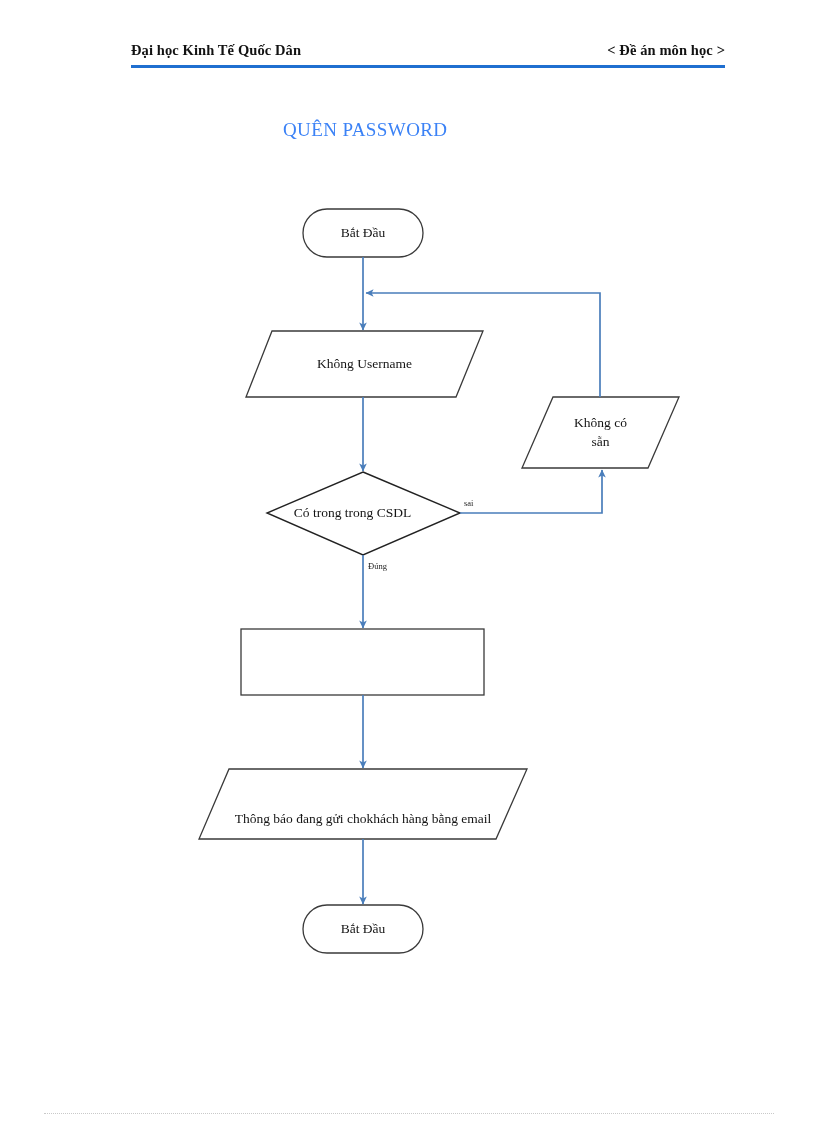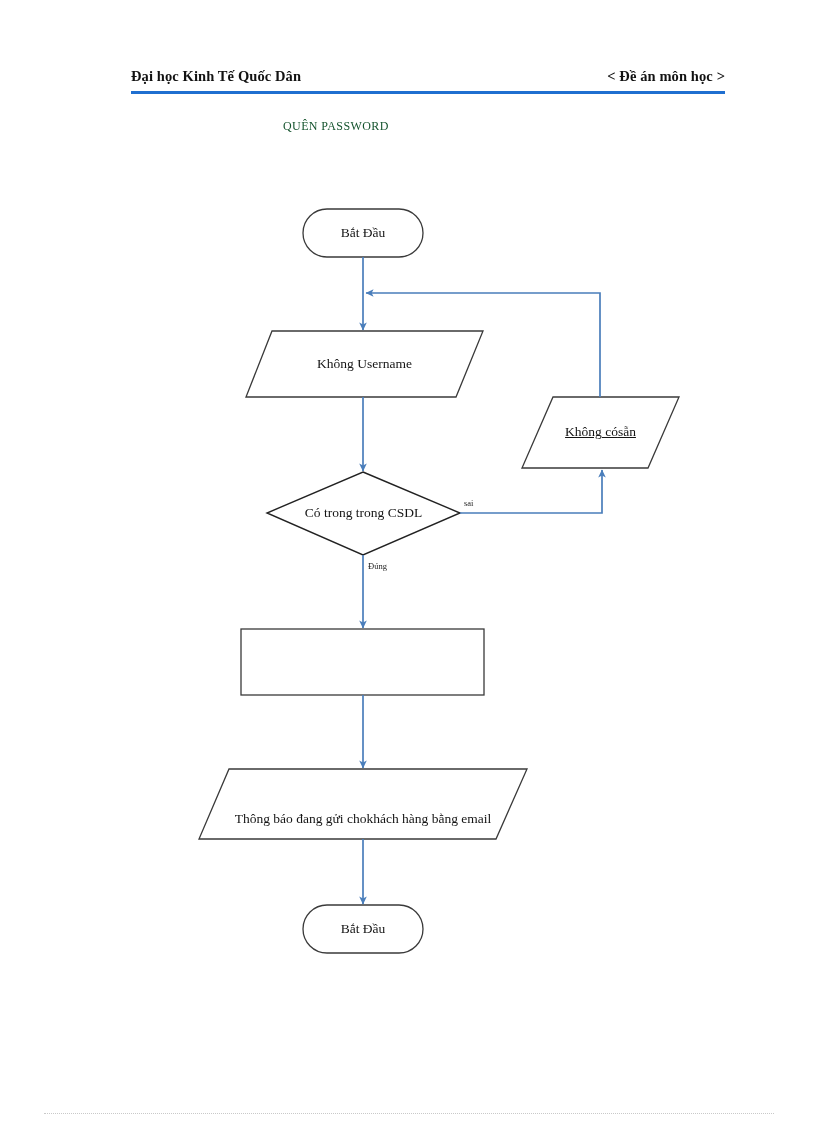--- a/index.html
+++ b/index.html
@@ -19,21 +19,20 @@
     overflow: hidden;
   }
 
   
   #header {
     position: absolute;
     left: 131px;
     top: 42px;
     width: 594px;
     height: 32px;
-    margin-top: 26px;
   }
   #header .hdr-row {
     display: flex;
     justify-content: space-between;
     align-items: baseline;
     width: 100%;
     font-size: 14.5px;
     font-weight: bold;
     letter-spacing: .1px;
     color: #121212;
@@ -56,23 +55,23 @@
     width: 730px;
     height: 0;
     border-top: 1px dotted #c9c9c9;
   }
 
   
   #doc-title {
     position: absolute;
     left: 283px;
     top: 119px;
-    font-size: 12px;
+    font-size: 19px;
     letter-spacing: .4px;
-    color: #14532d;
+    color: #3b82f6;
     white-space: nowrap;
   }
 
   
   #flow {
     position: absolute;
     left: 0;
     top: 0;
     width: 816px;
     height: 1123px;
@@ -155,23 +154,23 @@
 
       <path d="M460,513 L602,513 L602,470" fill="none" stroke="#4A7EBB" stroke-width="1.7" marker-end="url(#arrowhead)"></path>
 
       <path d="M600,397 L600,293 L366,293" fill="none" stroke="#4A7EBB" stroke-width="1.7" marker-end="url(#arrowhead)"></path>
     </svg>
 
     <div class="node-label sz-normal" style="left:303px; top:209px; width:120px; height:48px;">Bắt Đầu</div>
 
     <div class="node-label sz-normal" style="left:246px; top:331px; width:237px; height:66px;">Không Username</div>
 
-    <div class="node-label sz-normal" style="left:267px; top:490px; width:193px; height:46px;">Có trong trong CSDL</div>
+    <div class="node-label sz-normal" style="left:256px; top:490px; width:193px; height:46px;">Có trong trong CSDL</div>
 
-    <div class="node-label sz-two" style="left:522px; top:397px; width:157px; height:71px; flex-direction:row;text-decoration:underline;">
+    <div class="node-label sz-two" style="left:522px; top:397px; width:157px; height:71px; flex-direction:column;">
       <span>Không có</span>
       <span>sẵn</span>
     </div>
 
 
     <div class="node-label sz-two" style="left:199px; top:784px; width:328px; height:70px; ">
       <span>Thông báo đang gửi cho</span>
       <span>khách hàng bằng email</span>
     </div>
 

